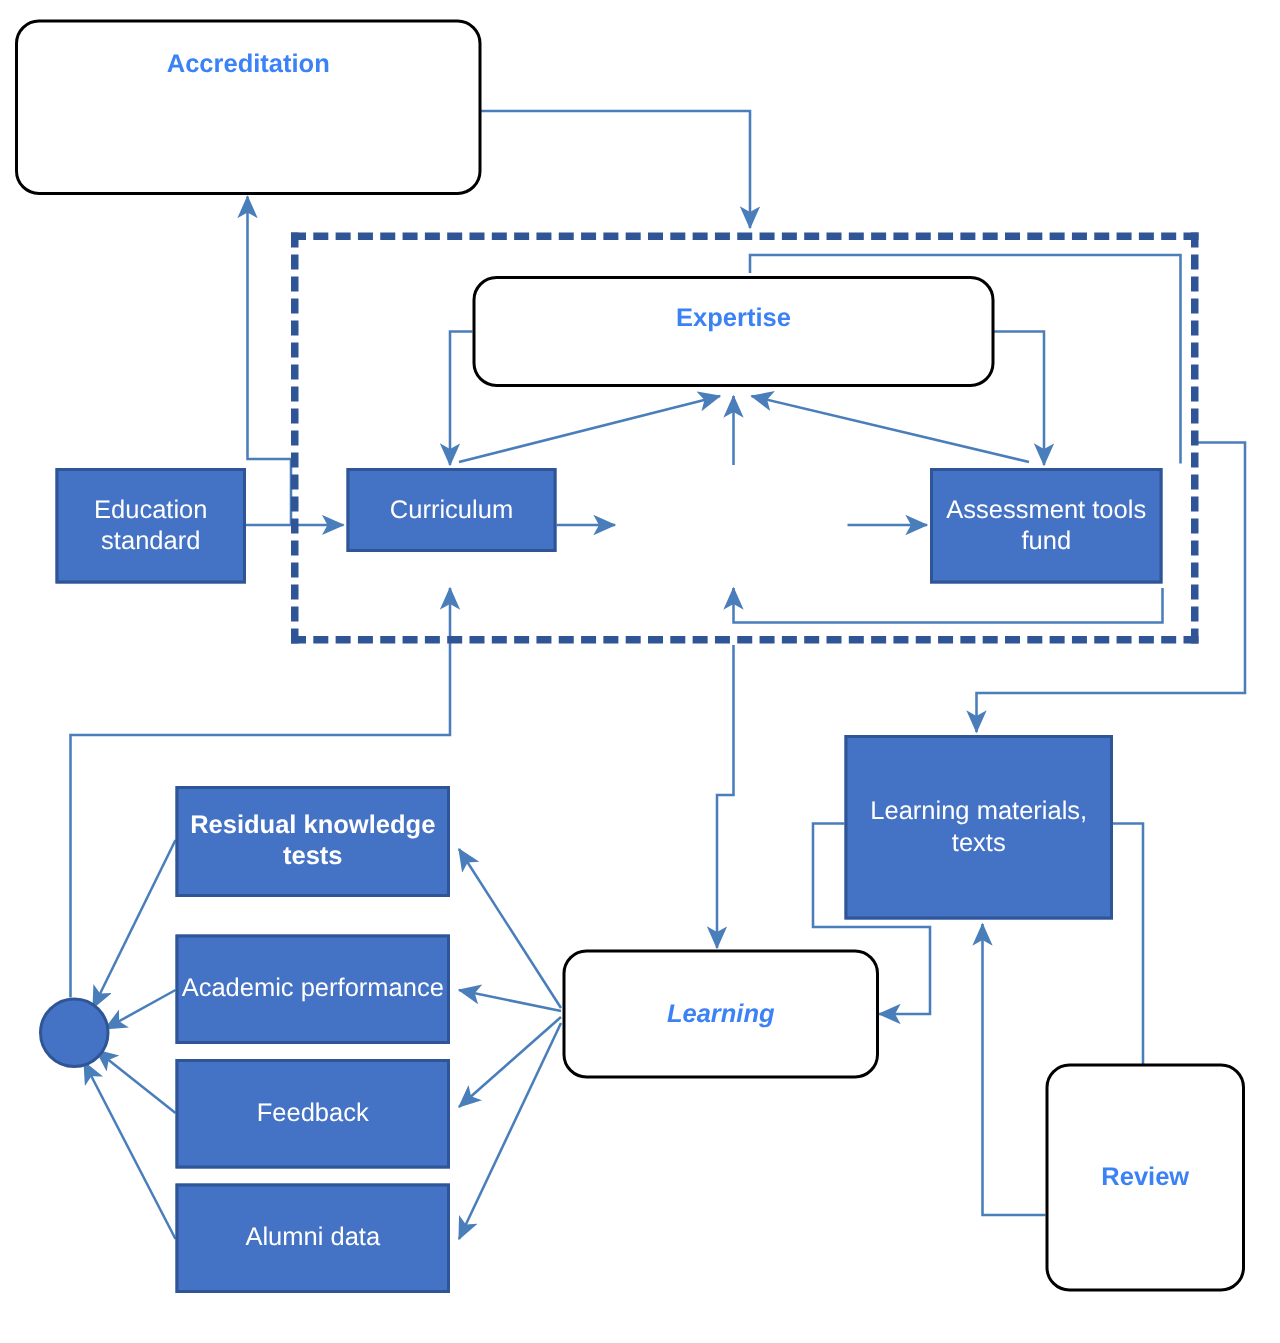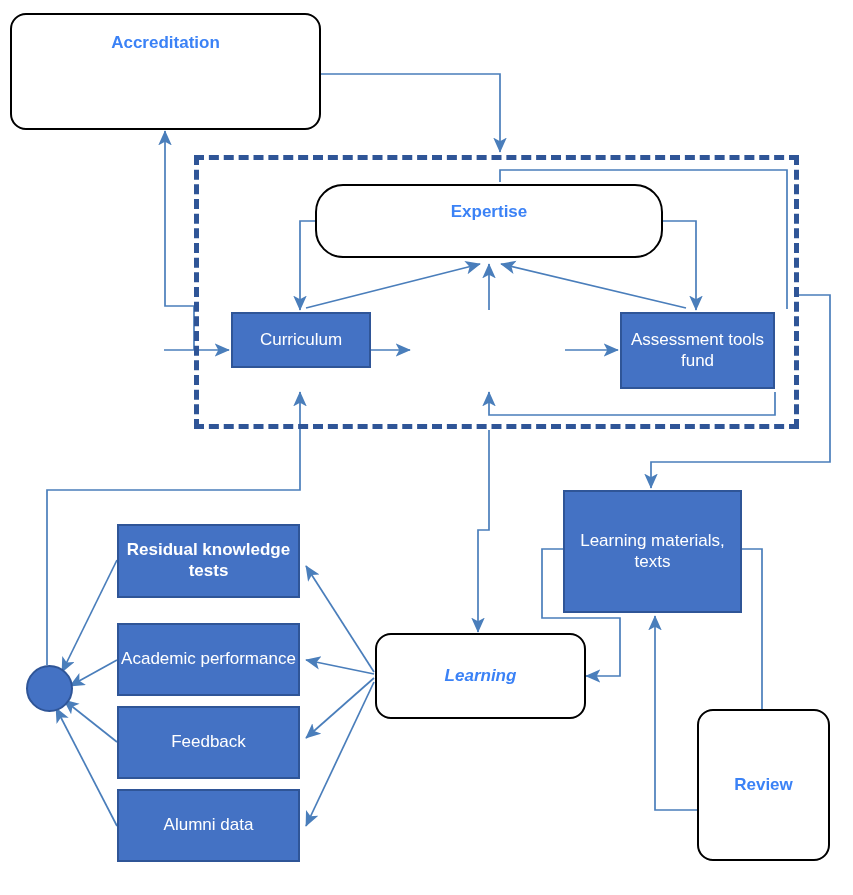--- a/index.html
+++ b/index.html
@@ -130,24 +130,27 @@
       <path d="M117,826 L56,708"></path>
     </g>
   </svg>
 
   <div class="group-dashed" style="left:194px; top:155px; width:605px; height:274px;"></div>
 
   <div class="node node-rounded top-label" style="left:10px; top:13px; width:311px; height:117px;">
     <span class="nlabel">Accreditation</span>
   </div>
 
-  <div class="node node-rounded top-label" style="left:315px; top:184px; width:348px; height:74px; padding-top:16px;border-radius:28px;">
+  <div class="node node-rounded top-label" style="left:315px; top:184px; width:348px; height:74px; padding-top:16px;">
     <span class="nlabel">Expertise</span>
   </div>
 
+  <div class="node node-filled" style="left:37px; top:312px; width:127px; height:77px;">
+    <span class="nlabel">Education standard</span>
+  </div>
 
   <div class="node node-filled" style="left:231px; top:312px; width:140px; height:56px;">
     <span class="nlabel">Curriculum</span>
   </div>
 
 
   <div class="node node-filled" style="left:620px; top:312px; width:155px; height:77px;">
     <span class="nlabel">Assessment tools fund</span>
   </div>
 

